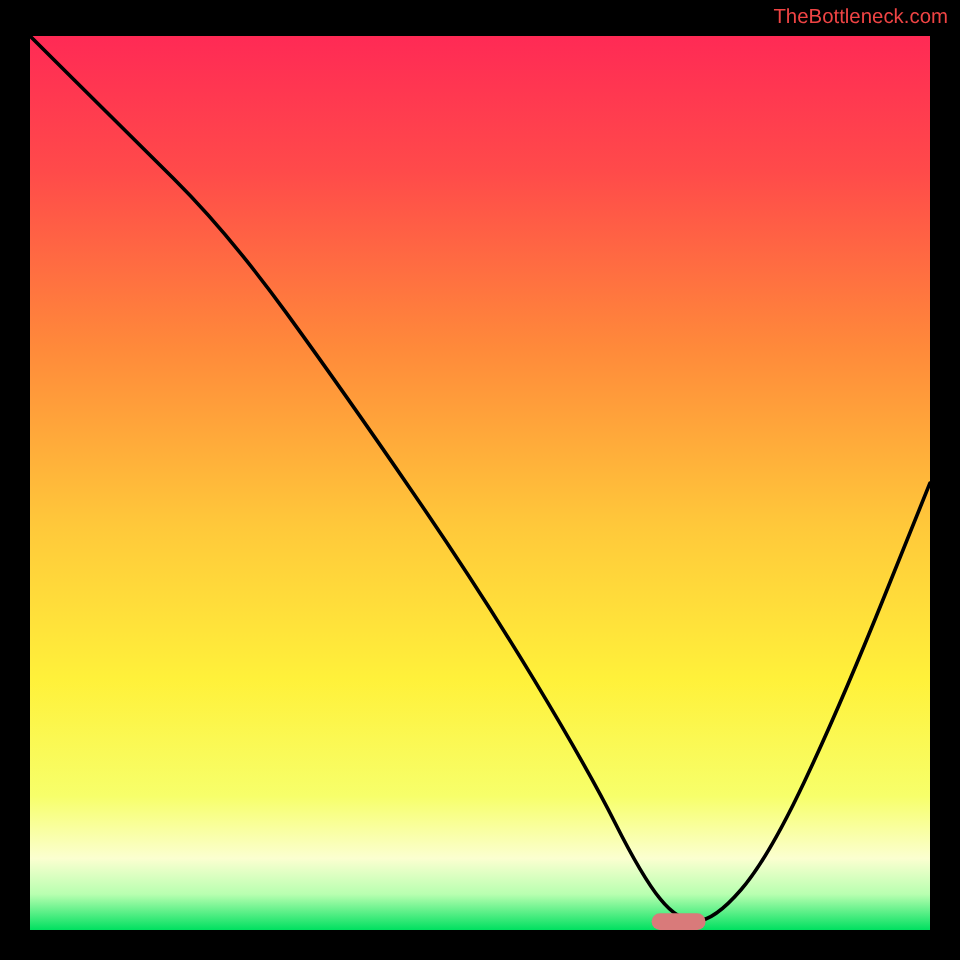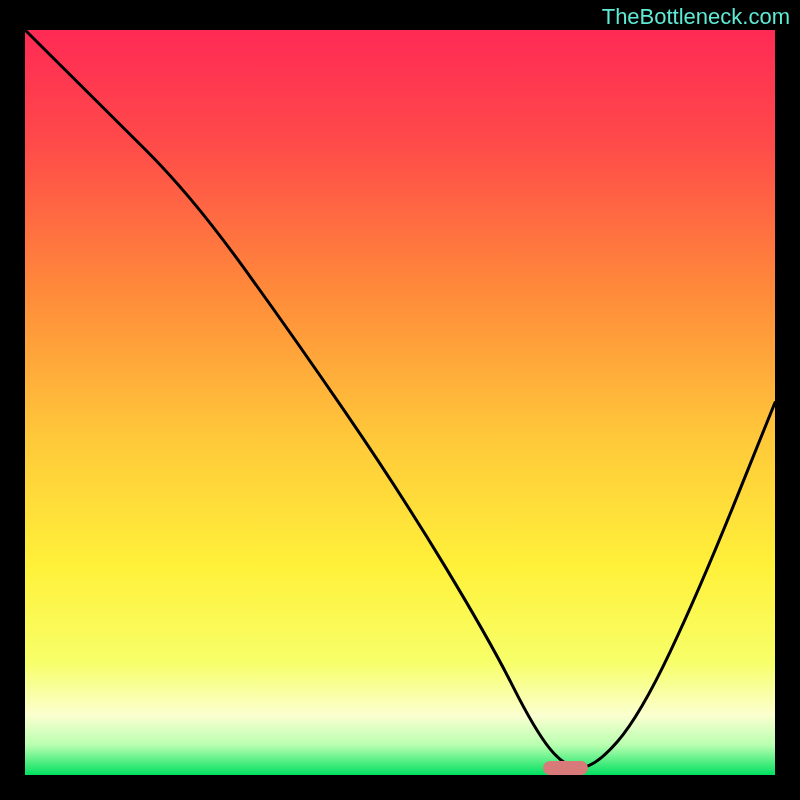--- a/index.html
+++ b/index.html
@@ -8,22 +8,22 @@
     width: 800px;
     height: 800px;
     background: #000;
     position: relative;
     font-family: Arial, sans-serif;
   }
   .watermark {
     position: absolute;
     top: 4px;
     right: 10px;
-    color: #5eead4;
-    font-size: 22px;
+    color: #ef4444;
+    font-size: 17px;
     font-weight: 500;
     z-index: 10;
   }
   .plot-frame {
     position: absolute;
     left: 25px;
     top: 30px;
     width: 750px;
     height: 745px;
     background: #000;

